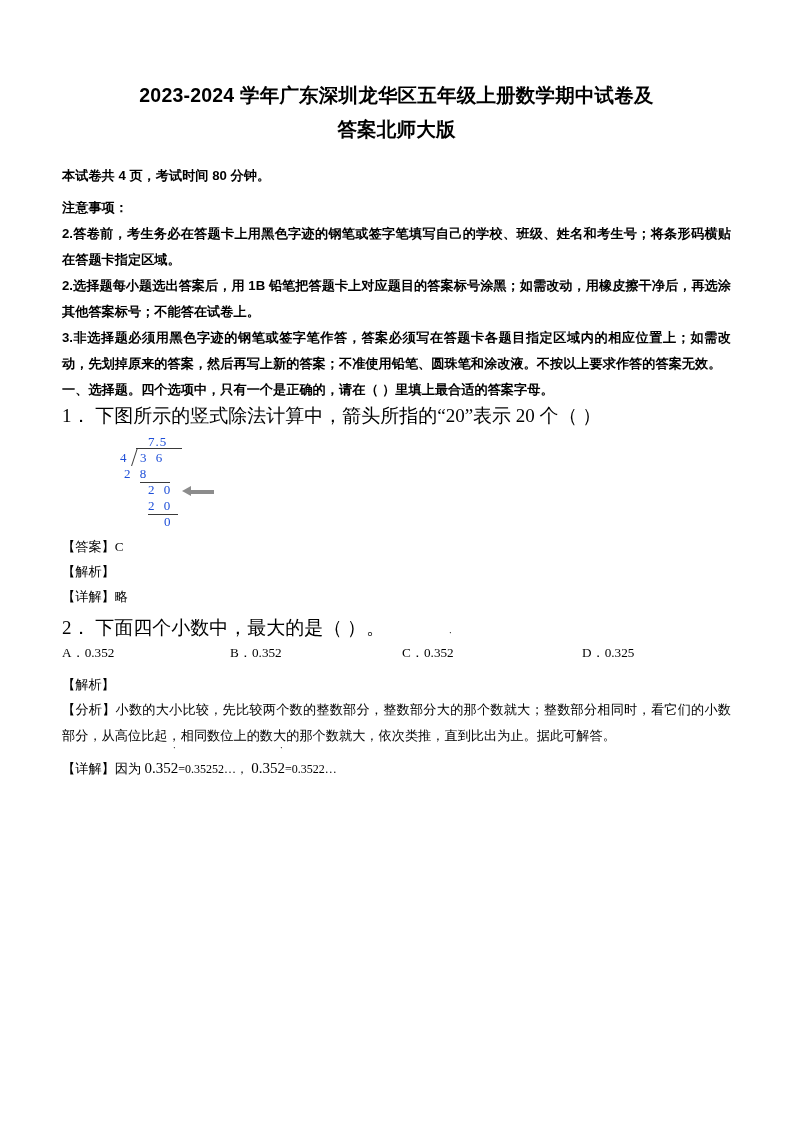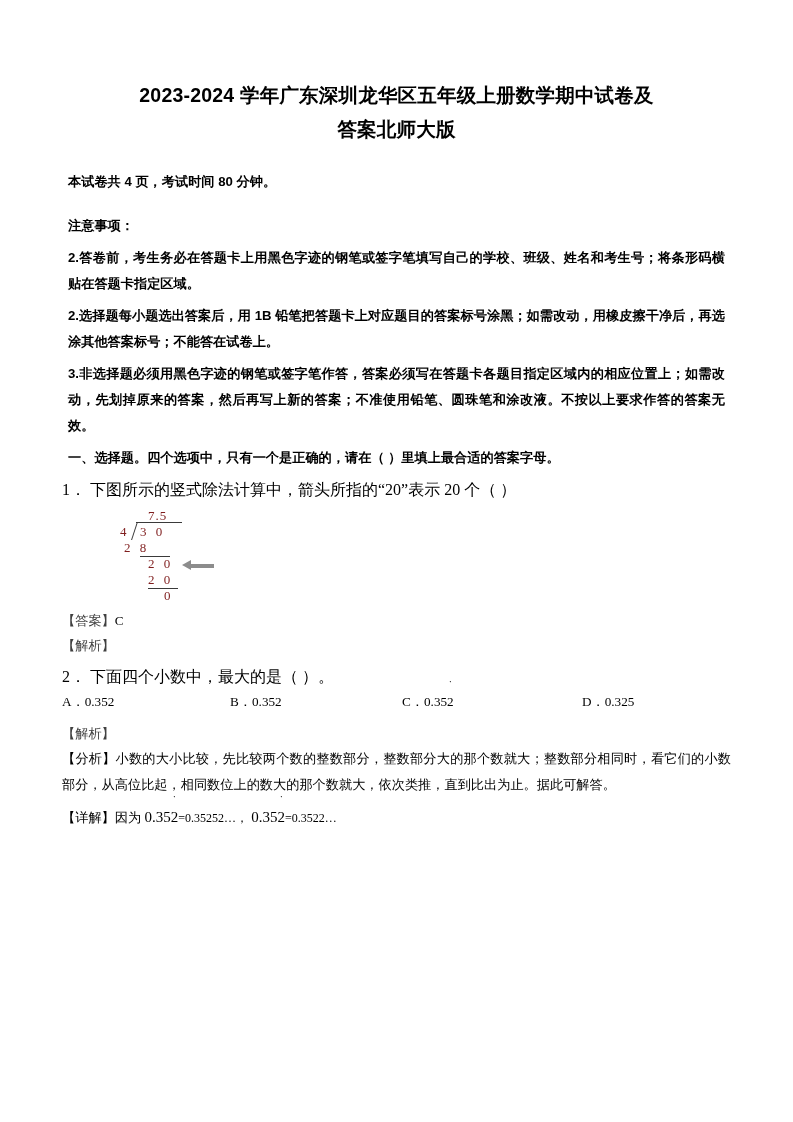--- a/index.html
+++ b/index.html
@@ -31,28 +31,28 @@
     margin: 0 0 8px 0;
     letter-spacing: 0.2px;
   }
   .doc-title .line2 { display: block; }
 
   .bold-para {
     font-family: "Liberation Sans", sans-serif;
     font-weight: bold;
     font-size: 13.2px;
     line-height: 26px;
-    margin: 6px;
+    margin: 0;
     text-align: justify;
   }
   .spacer-8 { height: 9px; }
   .spacer-6 { height: 6px; }
 
   .q-line {
-    font-size: 16px;
+    font-size: 19px;
     line-height: 25px;
     margin: 0;
   }
 
   .options {
     font-size: 13.2px;
     line-height: 24px;
     display: flex;
     margin: 0;
   }
@@ -60,39 +60,39 @@
   .opt-a { width: 168px; }
   .opt-b { width: 172px; }
   .opt-c { width: 180px; }
   .opt-d { }
 
   .ans-line {
     font-size: 13.2px;
     line-height: 25px;
     margin: 0;
   }
-  .tag-blue { color: #404040; font-family: Liberation Serif, serif; }
+  .tag-blue { color: #000000; font-family: Liberation Serif, serif; }
   .tag-plain { color: #000; }
 
   .para {
     font-size: 13.2px;
     line-height: 26px;
     margin: 0;
     text-align: justify;
   }
 
   
   .division {
     position: relative;
     margin: 6px 0 2px 50px;
     width: 200px;
     height: 92px;
     font-family: "Liberation Serif", serif;
     font-size: 13px;
-    color: #7f1d1d;
+    color: #1d4ed8;
   }
   .division .quot {
     position: absolute;
     left: 36px;
     top: 0px;
     letter-spacing: 1px;
   }
   .division .divisor {
     position: absolute;
     left: 8px;
@@ -219,21 +219,21 @@
 
   <p class="bold-para">一、选择题。四个选项中，只有一个是正确的，请在（        ）里填上最合适的答案字母。</p>
 
   <p class="q-line">1． 下图所示的竖式除法计算中，箭头所指的“20”表示 20 个（        ）</p>
 
   <div class="division">
     <span class="quot">7.5</span>
     <span class="topbar"></span>
     <span class="divisor">4</span>
     <span class="bracket"></span>
-    <span class="dividend">3 0</span>
+    <span class="dividend">3 6</span>
     <span class="row2">2 8</span>
     <span class="bar2"></span>
     <span class="row3">2 0</span>
     <span class="row4">2 0</span>
     <span class="bar3"></span>
     <span class="row5">0</span>
     <span class="arrow">
       <span class="shaft"></span>
       <span class="head"></span>
     </span>
@@ -241,20 +241,21 @@
 
 
   <div class="spacer-6"></div>
 
   <p class="ans-line">
     <span class="tag-blue">【答案】</span><span class="tag-plain">C</span>
   </p>
   <p class="ans-line">
     <span class="tag-blue">【解析】</span>
   </p>
+  <p class="ans-line">【详解】略</p>
 
   <div class="spacer-6"></div>
 
   <p class="q-line">2． 下面四个小数中，最大的是（        ）。</p>
 
   <div class="options" style="line-height:26px;">
     <span class="opt opt-a">
       <span>A．</span><span>0.352</span>
     </span>
     <span class="opt opt-b">

